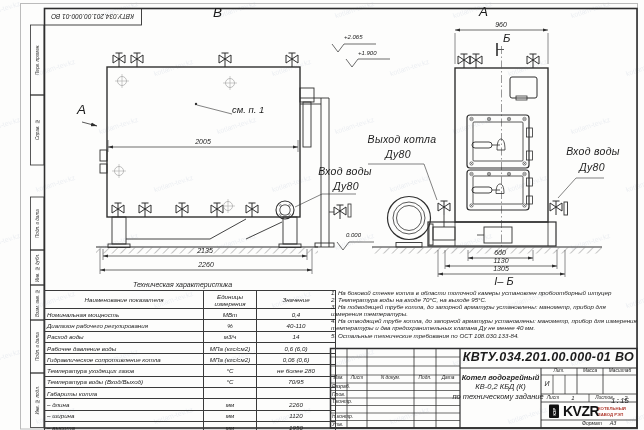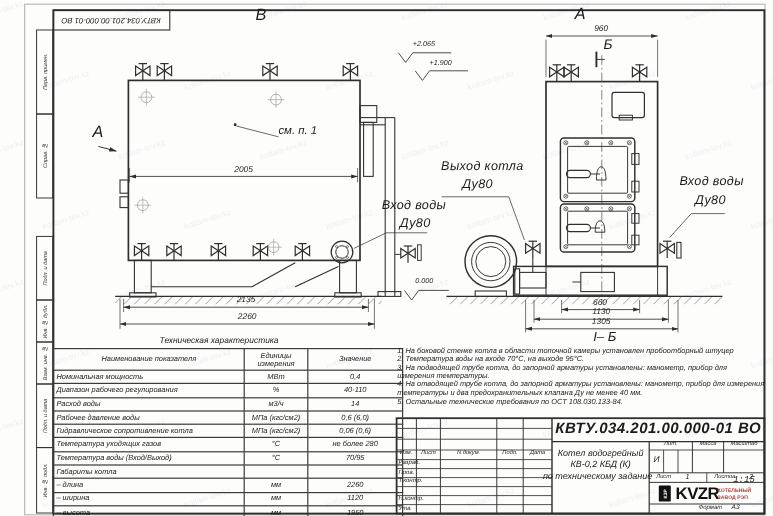--- a/index.html
+++ b/index.html
@@ -353,21 +353,21 @@
       <div class="t tb45 ctr" style="left: 357px; top: 376.2px;">Лист</div>
       <div class="t tb45 ctr" style="left: 390.5px; top: 376.2px;">N докум.</div>
       <div class="t tb45 ctr" style="left: 425px; top: 376.2px;">Подп.</div>
       <div class="t tb45 ctr" style="left: 448px; top: 376.2px;">Дата</div>
       <div class="t tb5" style="left: 332px; top: 384.3px;">Разраб.</div>
       <div class="t tb5" style="left: 332px; top: 391.8px;">Пров.</div>
       <div class="t tb5" style="left: 332px; top: 399.3px;">Т.контр.</div>
       <div class="t tb5" style="left: 332px; top: 414.3px;">Н.контр.</div>
       <div class="t tb5" style="left: 332px; top: 421.8px;">Утв.</div>
       <div class="t docnum ctr" style="left: 548.5px; top: 351px;">КВТУ.034.201.00.000-01 ВО</div>
-      <div class="t tb75 ctr" style="left: 500.5px; top: 373.5px;">Котел водогрейный</div>
+      <div class="t tb75 ctr" style="left: 500.5px; top: 373.5px; font-weight: bold;">Котел водогрейный</div>
       <div class="t tb75 ctr" style="left: 500.5px; top: 383px;">КВ-0,2 КБД (К)</div>
       <div class="t tb75 ctr" style="left: 498px; top: 392.5px;">по техническому задание</div>
       <div class="t tb45 ctr" style="left: 559px; top: 369.3px;">Лит.</div>
       <div class="t tb45 ctr" style="left: 590px; top: 369.3px;">Масса</div>
       <div class="t tb45 ctr" style="left: 620px; top: 369.3px;">Масштаб</div>
       <div class="t tb7 ctr" style="left: 547px; top: 380px;">И</div>
       <div class="t tb75 ctr" style="left: 620px; top: 398px; font-family: Liberation Mono, monospace;">1:15</div>
       <div class="t tb45 ctr" style="left: 553px; top: 395.8px;">Лист</div>
       <div class="t tb6 ctr" style="left: 573px; top: 395px;">1</div>
       <div class="t tb45 ctr" style="left: 604px; top: 395.8px;">Листов</div>

